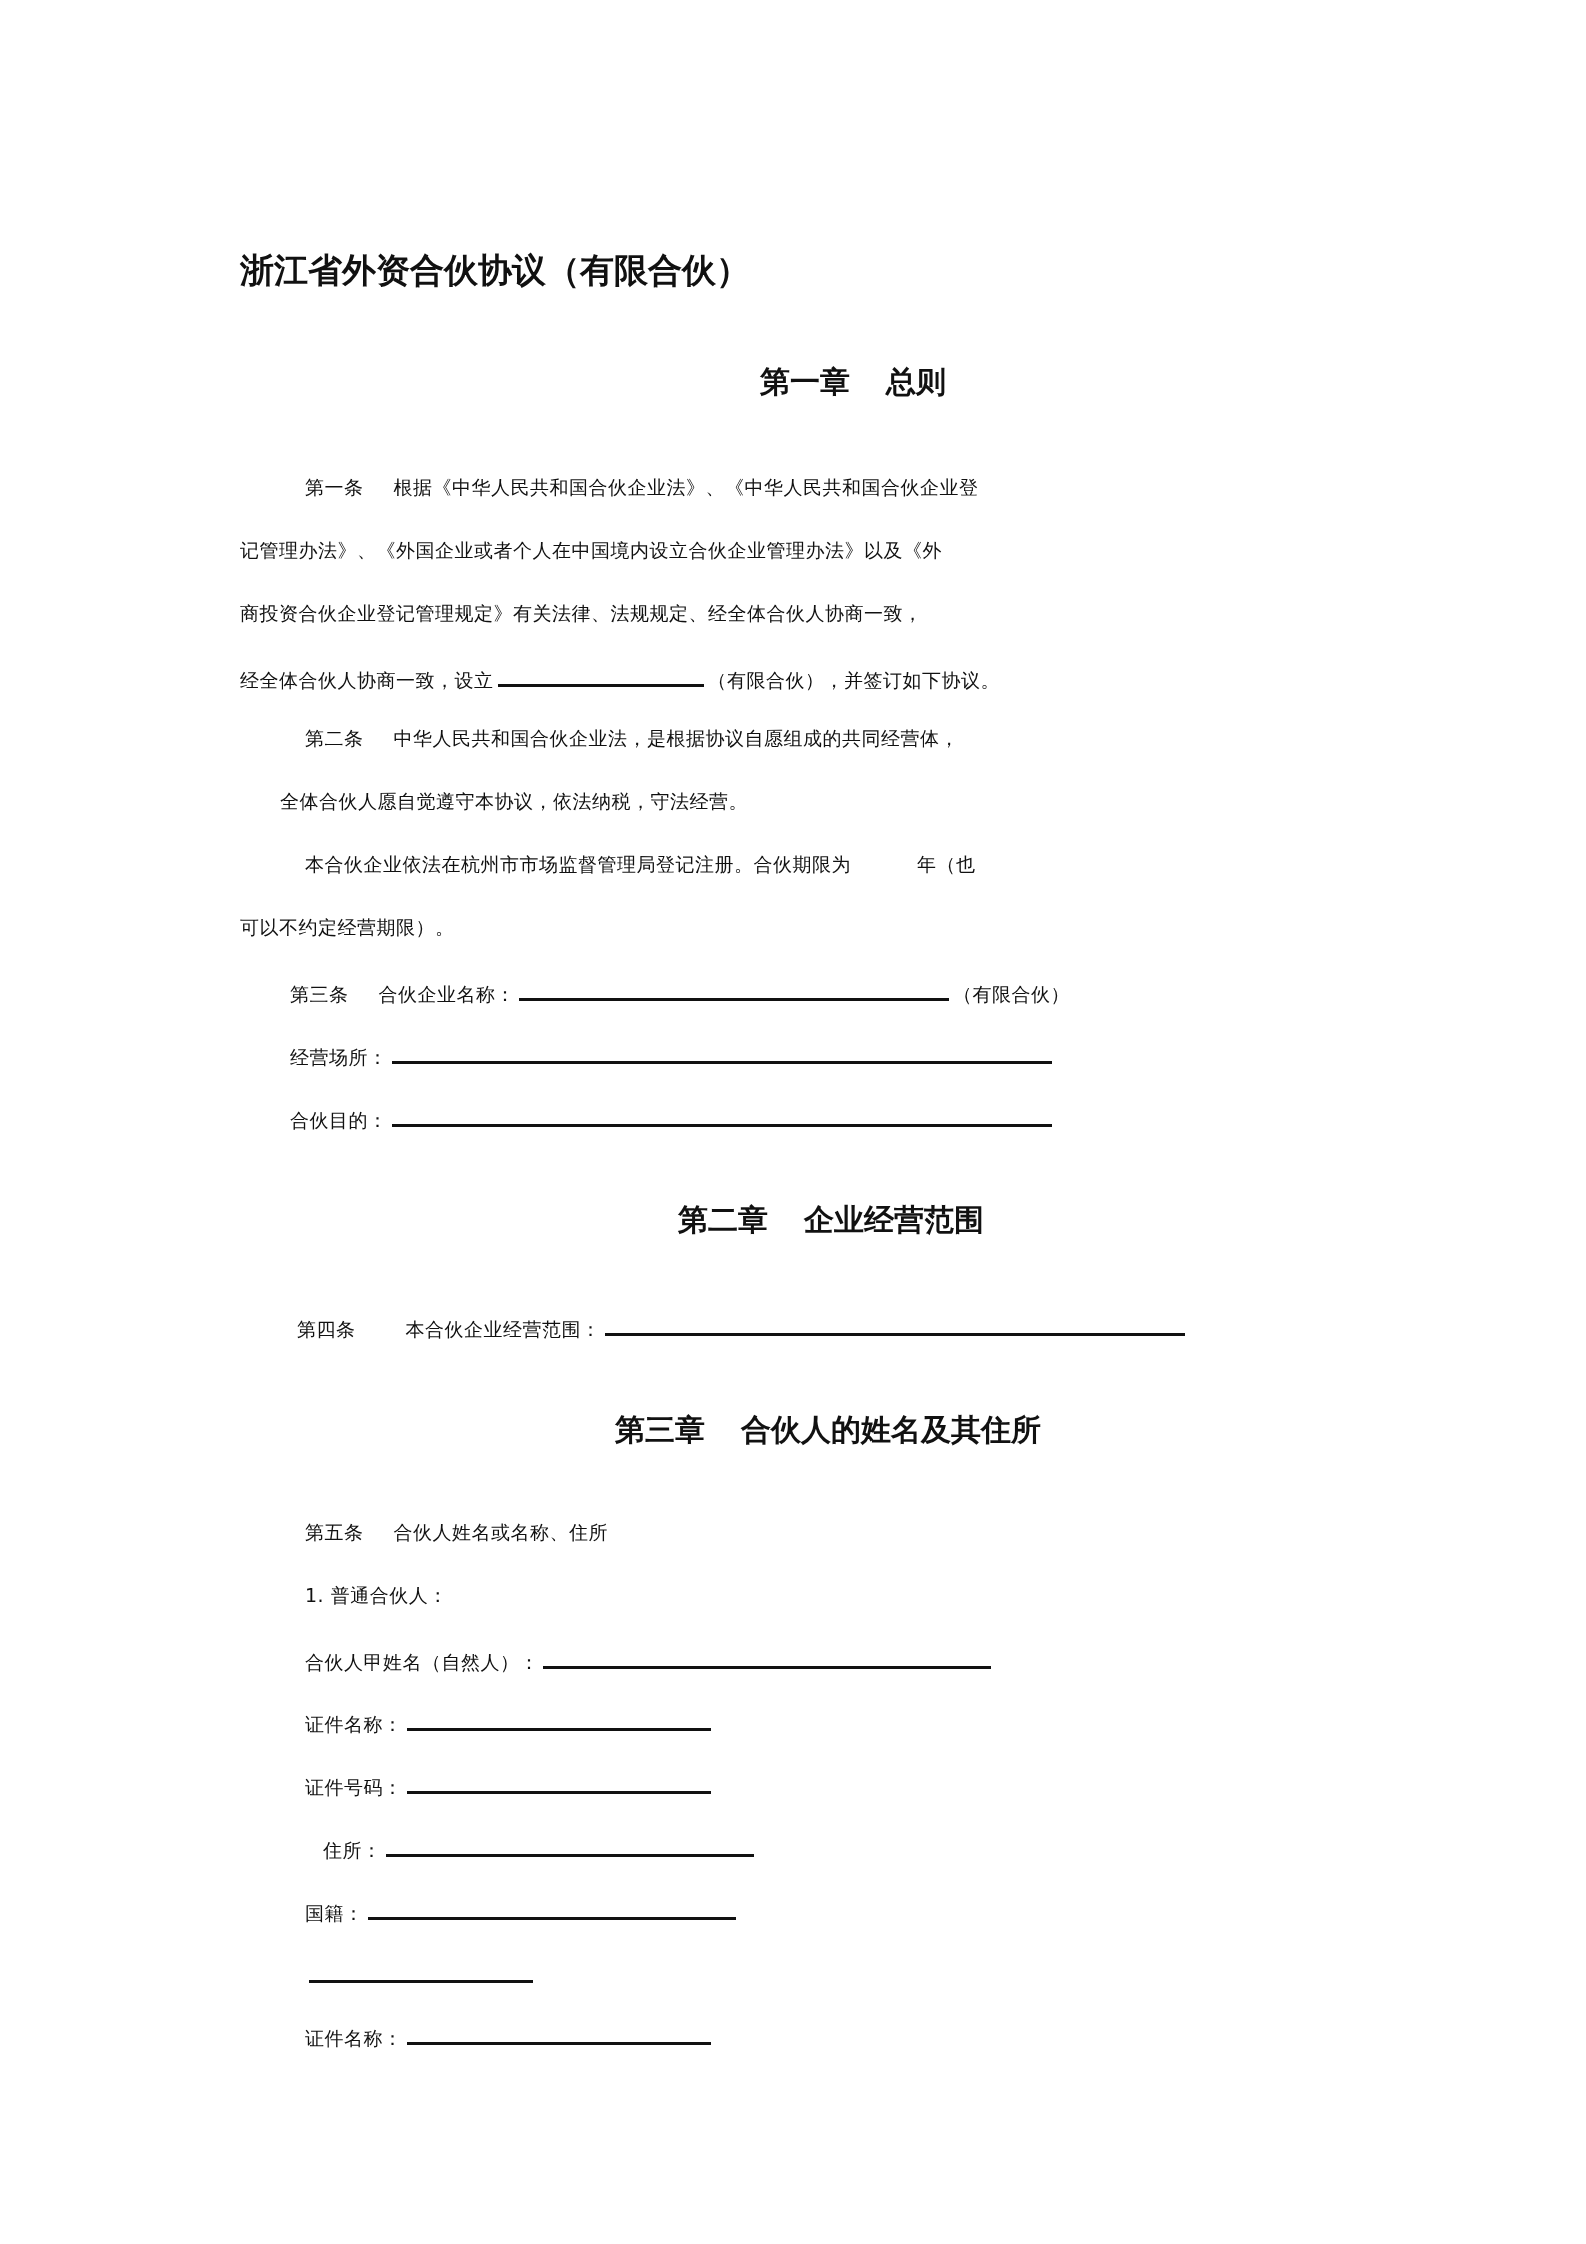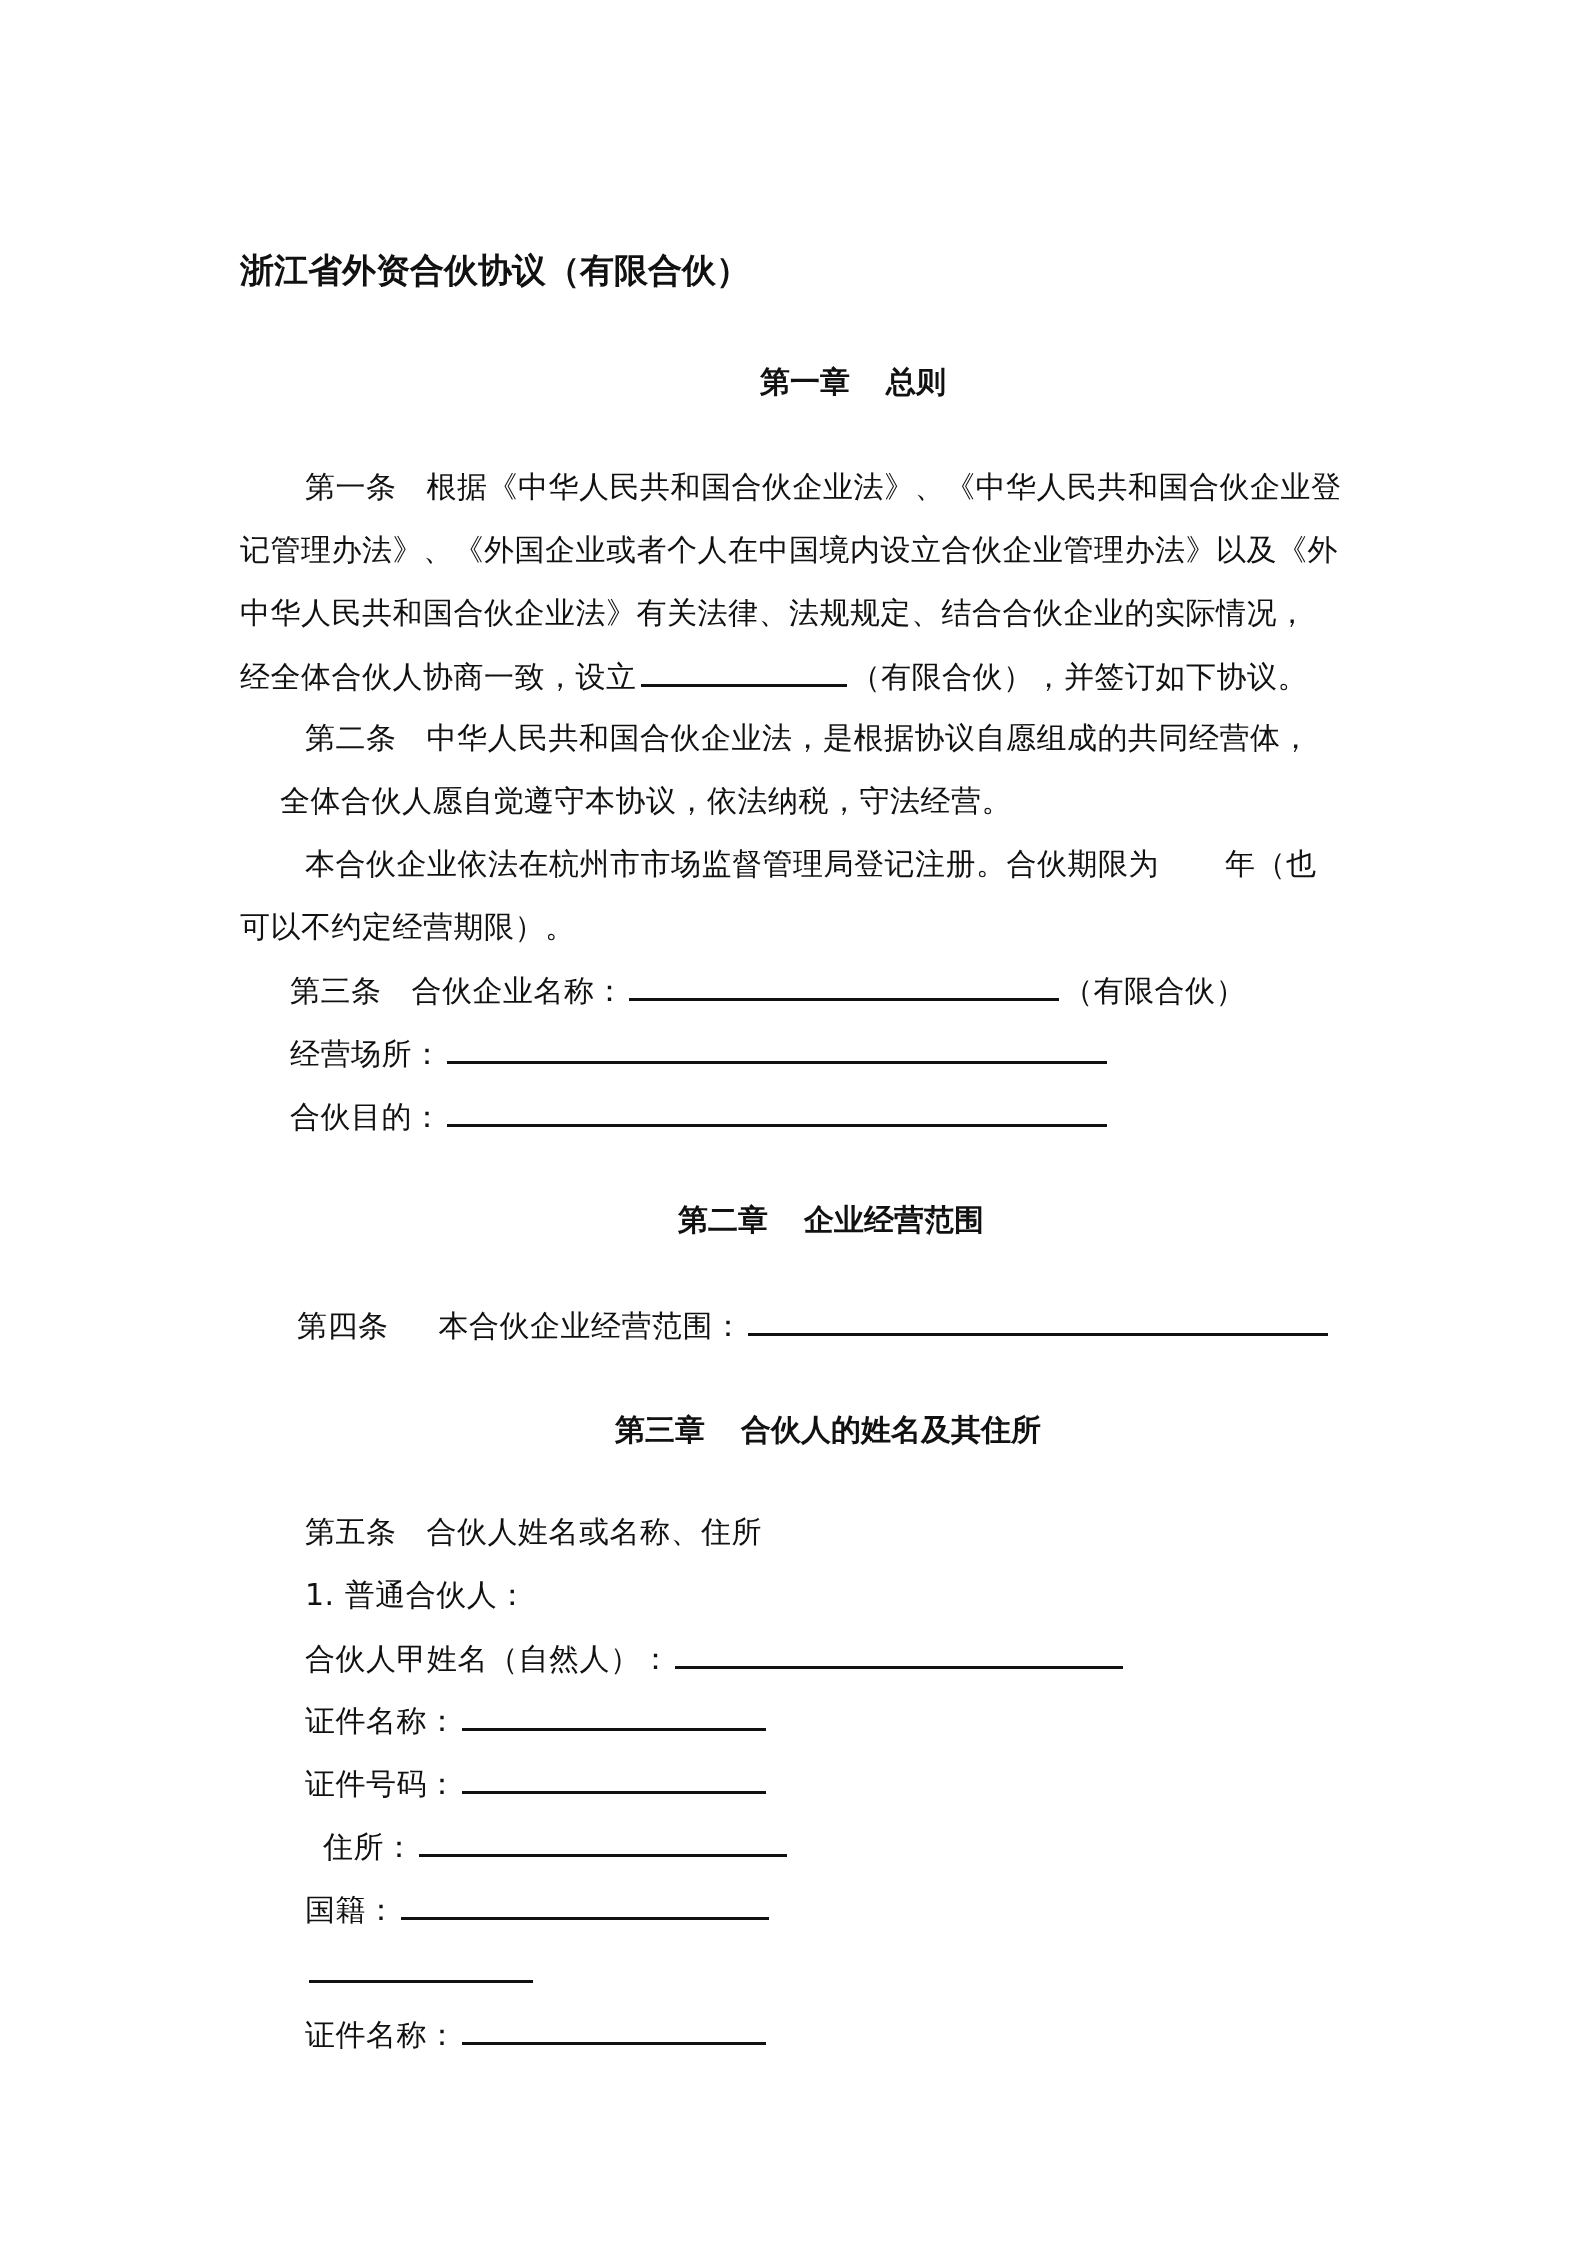--- a/index.html
+++ b/index.html
@@ -3,21 +3,21 @@
   <meta charset="utf-8">
   <style>
     html, body { margin: 0; padding: 0; background: #ffffff; }
     body {
       width: 1586px; height: 2244px; position: relative; overflow: hidden;
       font-family: "DejaVu Sans", "Liberation Sans", sans-serif;
       color: #111111;
     }
     .line {
       position: absolute; white-space: nowrap;
-      font-size: 30px; line-height: 40px; letter-spacing: 0.5px;
+      font-size: 19px; line-height: 40px; letter-spacing: 0.5px;
     }
     .title {
       position: absolute; left: 240px; top: 245px;
       font-size: 34px; font-weight: bold; line-height: 50px; white-space: nowrap;
     }
     .chapter {
       position: absolute; left: 0; width: 1586px; text-align: center;
       font-size: 30px; font-weight: bold; line-height: 40px; white-space: nowrap;
     }
     .chapter .gap { display: inline-block; width: 36px; }
@@ -33,21 +33,21 @@
 <div class="title">浙江省外资合伙协议（有限合伙）</div>
 
 <div class="chapter" style="top:362px; left:60px;">
   <span>第一章</span><span class="gap"></span><span>总则</span>
 </div>
 
 <div class="line" style="left:305px; top:467px;">
   <span>第一条</span><span class="sp" style="width:30px"></span><span>根据《中华人民共和国合伙企业法》、《中华人民共和国合伙企业登</span>
 </div>
 <div class="line" style="left:240px; top:530px;">记管理办法》、《外国企业或者个人在中国境内设立合伙企业管理办法》以及《外</div>
-<div class="line" style="left:240px; top:593px;">中华人民共和国合伙企业法》有关法律、法规规定、结合合伙企业的实际情况，</div>
+<div class="line" style="left:240px; top:593px;">商投资合伙企业登记管理规定》有关法律、法规规定、经全体合伙人协商一致，</div>
 <div class="line" style="left:240px; top:656px;">
   <span>经全体合伙人协商一致，设立</span><span class="blank" style="width:206px"></span><span>（有限合伙），并签订如下协议。</span>
 </div>
 
 <div class="line" style="left:305px; top:718px;">
   <span>第二条</span><span class="sp" style="width:30px"></span><span>中华人民共和国合伙企业法，是根据协议自愿组成的共同经营体，</span>
 </div>
 <div class="line" style="left:240px; top:781px;margin-left:40px;">全体合伙人愿自觉遵守本协议，依法纳税，守法经营。</div>
 <div class="line" style="left:305px; top:844px;">
   <span>本合伙企业依法在杭州市市场监督管理局登记注册。合伙期限为</span><span class="sp" style="width:66px"></span><span>年（也</span>

